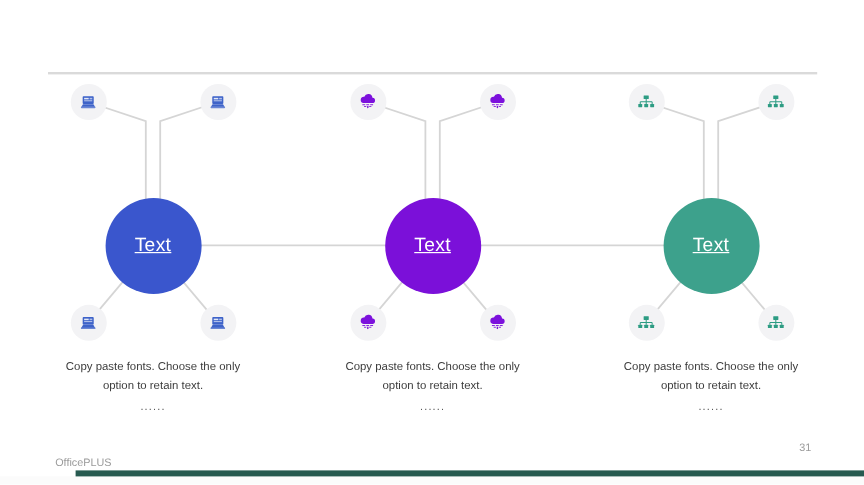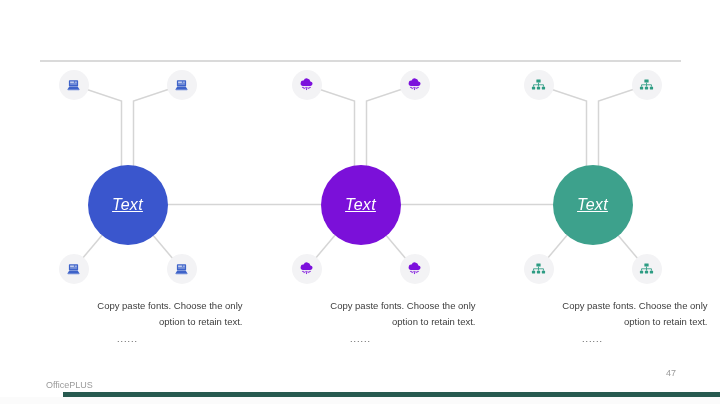--- a/index.html
+++ b/index.html
@@ -22,25 +22,25 @@
   .chip-tl{left:46px;top:0;}
   .chip-tr{left:154px;top:0;}
   .chip-bl{left:46px;top:184px;}
   .chip-br{left:154px;top:184px;}
   .icon{width:17px;height:17px;display:block;color:#444;}
   .circle{
     position:absolute;left:75px;top:95px;width:80px;height:80px;border-radius:50%;
     display:flex;align-items:center;justify-content:center;
   }
   .circle-label{
-    color:#ffffff;font-size:16px;font-style:italic;text-decoration:underline;
+    color:#ffffff;font-size:16px;text-decoration:underline;
     letter-spacing:.3px;
   }
   .desc{
-    position:absolute;left:0;top:228px;width:230px;text-align:right;
+    position:absolute;left:0;top:228px;width:230px;text-align:center;
     font-size:9.5px;line-height:16px;color:#3c3c3c;
   }
   .desc span{display:block;}
   .dots{
     position:absolute;left:0;top:264px;width:230px;text-align:center;
     font-size:9px;color:#555;letter-spacing:1px;
   }
   .footer-brand{
     position:absolute;left:46px;top:380px;font-size:9px;color:#9a9a9a;
   }
@@ -193,17 +193,17 @@
       <span class="circle-label">Text</span>
     </div>
     <div class="desc">
       <span>Copy paste fonts. Choose the only</span>
       <span>option to retain text.</span>
     </div>
     <div class="dots">......</div>
   </div>
 
   <div class="footer-brand">OfficePLUS</div>
-  <div class="page-number">47</div>
+  <div class="page-number">31</div>
   <div class="bottom-strip"></div>
   <div class="footer-accent-bar" style="background: rgb(39, 90, 80);"></div>
 
 </div>
 
 </body></html>

